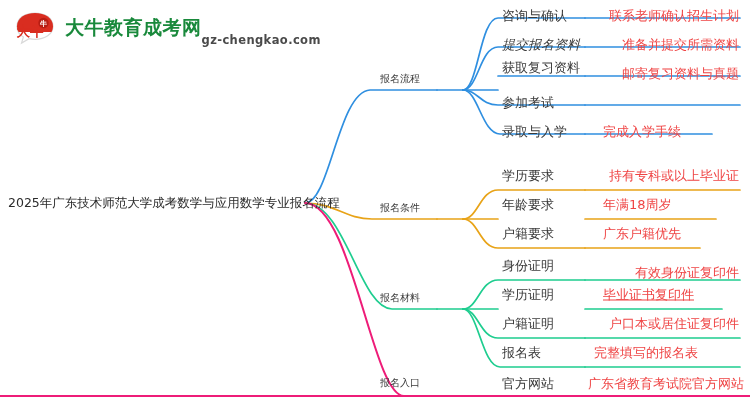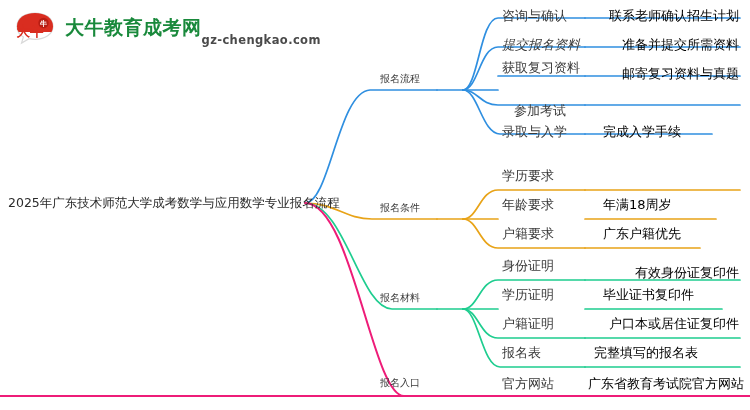--- a/index.html
+++ b/index.html
@@ -25,21 +25,21 @@
   
   #links{position:absolute;left:0;top:0;width:750px;height:410px;
          pointer-events:none;}
 
   
   .node{position:absolute;white-space:nowrap;color:#333333;
         font-size:13px;line-height:1;}
   .root-node{font-size:12.5px;color:#2b2b2b;letter-spacing:0;}
   .lvl1{font-size:10px;color:#3a3a3a;}
   .lvl2{font-size:13px;color:#3a3a3a;}
-  .lvl3{font-size:13px;color:#000000;}
+  .lvl3{font-size:13px;color:#ef4444;}
   .ralign{transform:translate(-100%,-50%);}
 </style>
 </head>
 <body>
 
 <div id="stage">
 
   <div id="logo">
     <div id="logo-mark">
       <svg width="46" height="44" viewBox="0 0 46 44" aria-hidden="true">
@@ -112,46 +112,47 @@
     </g>
   </svg>
 
   <div class="node root-node" style="left:8px;top:203px;transform:translate(0,-50%);">2025年广东技术师范大学成考数学与应用数学专业报名流程</div>
 
   <div class="node lvl1" style="left:380px;top:79px;transform:translate(0,-50%);">报名流程</div>
 
   <div class="node lvl2" style="left:502px;top:15px;transform:translate(0,-50%);">咨询与确认</div>
   <div class="node lvl2" style="left:502px;top:44px;transform:translate(0,-50%);font-style:italic;">提交报名资料</div>
   <div class="node lvl2" style="left:502px;top:67px;transform:translate(0,-50%);">获取复习资料</div>
-  <div class="node lvl2" style="left:502px;top:110px;transform:translate(0,-50%);margin-left:12px;">参加考试</div>
+  <div class="node lvl2" style="left:502px;top:102px;transform:translate(0,-50%);">参加考试</div>
   <div class="node lvl2" style="left:502px;top:131px;transform:translate(0,-50%);">录取与入学</div>
 
   <div class="node lvl3 ralign" style="left:739px;top:15px;">联系老师确认招生计划</div>
   <div class="node lvl3 ralign" style="left:739px;top:44px;">准备并提交所需资料</div>
   <div class="node lvl3 ralign" style="left:739px;top:73px;">邮寄复习资料与真题</div>
   <div class="node lvl3" style="left:603px;top:131px;transform:translate(0,-50%);">完成入学手续</div>
 
   <div class="node lvl1" style="left:380px;top:208px;transform:translate(0,-50%);">报名条件</div>
 
   <div class="node lvl2" style="left:502px;top:175px;transform:translate(0,-50%);">学历要求</div>
   <div class="node lvl2" style="left:502px;top:204px;transform:translate(0,-50%);">年龄要求</div>
   <div class="node lvl2" style="left:502px;top:233px;transform:translate(0,-50%);">户籍要求</div>
 
+  <div class="node lvl3 ralign" style="left:739px;top:175px;">持有专科或以上毕业证</div>
   <div class="node lvl3" style="left:603px;top:204px;transform:translate(0,-50%);">年满18周岁</div>
   <div class="node lvl3" style="left:603px;top:233px;transform:translate(0,-50%);">广东户籍优先</div>
 
   <div class="node lvl1" style="left:380px;top:298px;transform:translate(0,-50%);">报名材料</div>
 
   <div class="node lvl2" style="left:502px;top:265px;transform:translate(0,-50%);">身份证明</div>
   <div class="node lvl2" style="left:502px;top:294px;transform:translate(0,-50%);">学历证明</div>
   <div class="node lvl2" style="left:502px;top:323px;transform:translate(0,-50%);">户籍证明</div>
   <div class="node lvl2" style="left:502px;top:352px;transform:translate(0,-50%);">报名表</div>
 
   <div class="node lvl3 ralign" style="left:739px;top:272px;">有效身份证复印件</div>
-  <div class="node lvl3" style="left:603px;top:294px;transform:translate(0,-50%);">毕业证书复印件</div>
+  <div class="node lvl3" style="left:603px;top:294px;transform:translate(0,-50%);text-decoration:underline;">毕业证书复印件</div>
   <div class="node lvl3 ralign" style="left:739px;top:323px;">户口本或居住证复印件</div>
   <div class="node lvl3" style="left:594px;top:352px;transform:translate(0,-50%);">完整填写的报名表</div>
 
   <div class="node lvl1" style="left:380px;top:383px;transform:translate(0,-50%);">报名入口</div>
   <div class="node lvl2" style="left:502px;top:383px;transform:translate(0,-50%);">官方网站</div>
   <div class="node lvl3 ralign" style="left:744px;top:383px;">广东省教育考试院官方网站</div>
 
 </div>
 
 </body></html>

